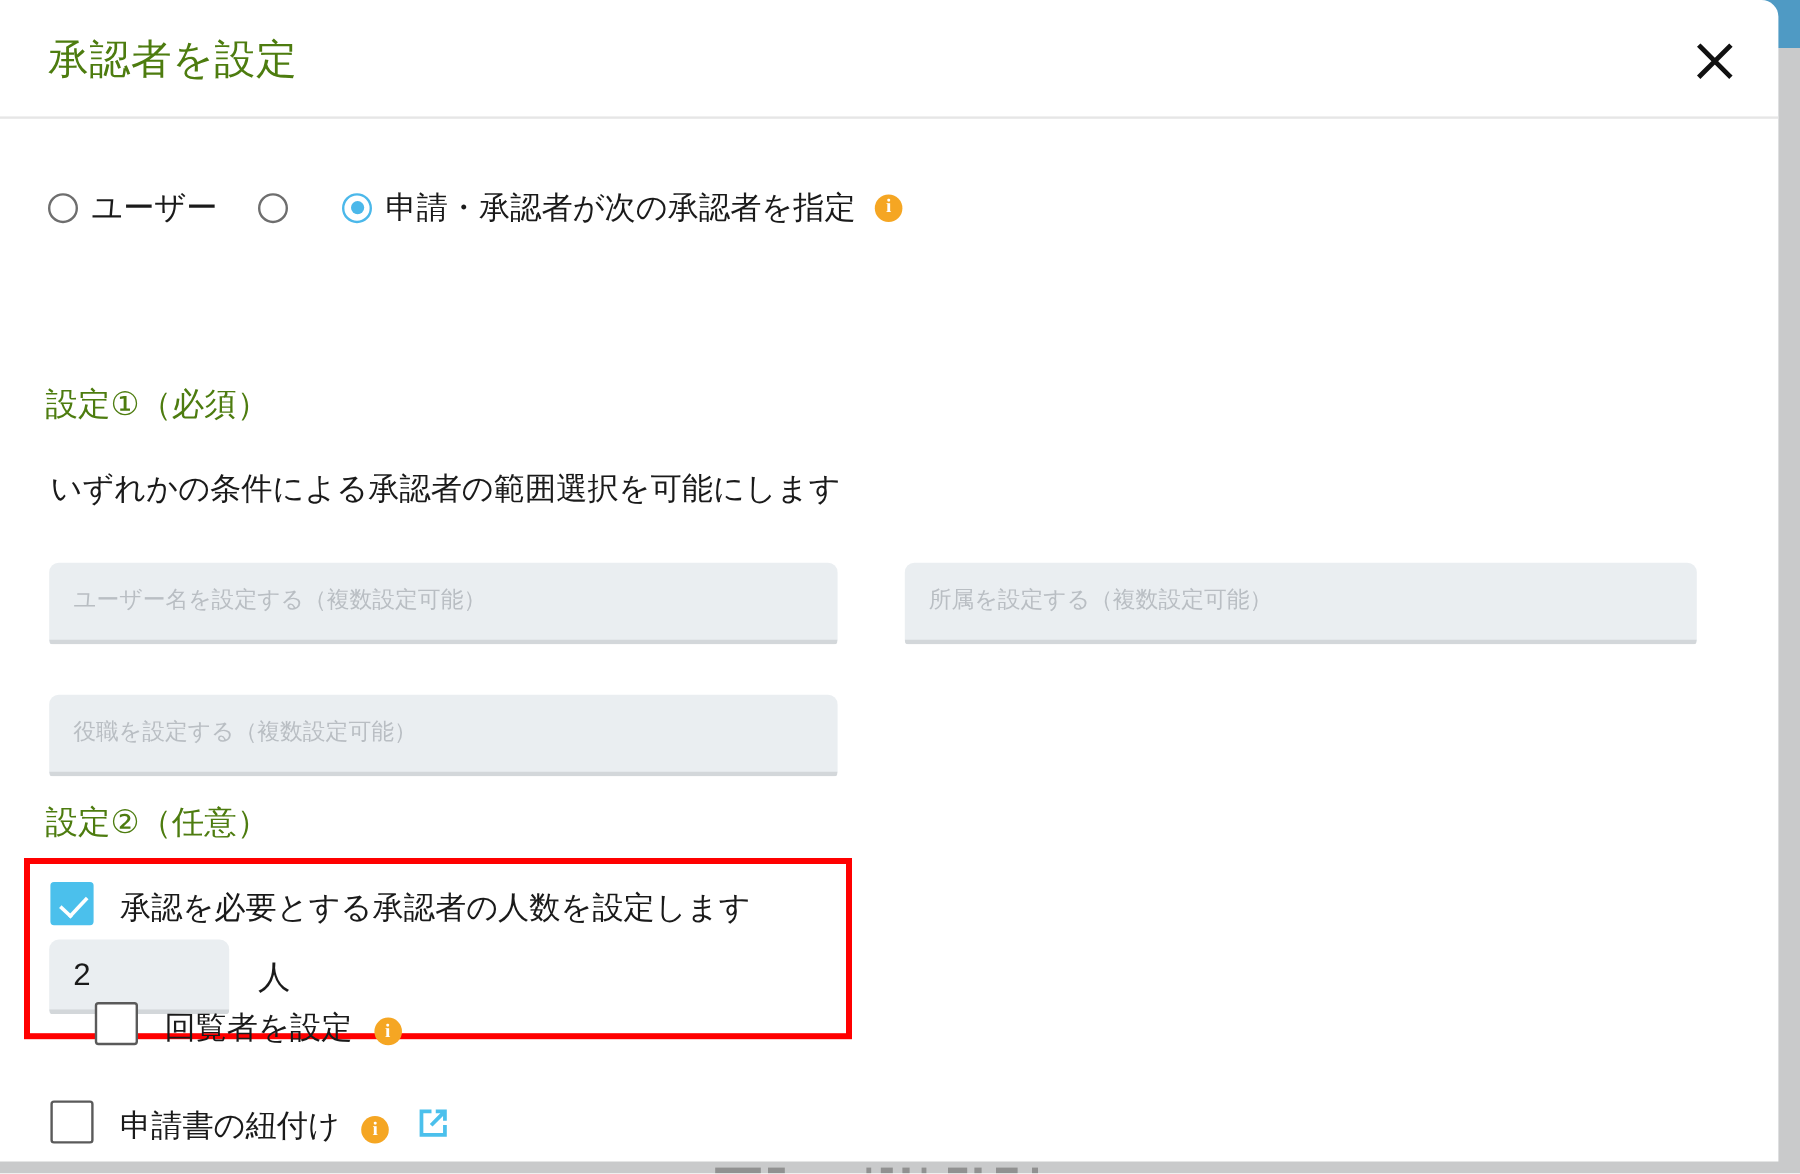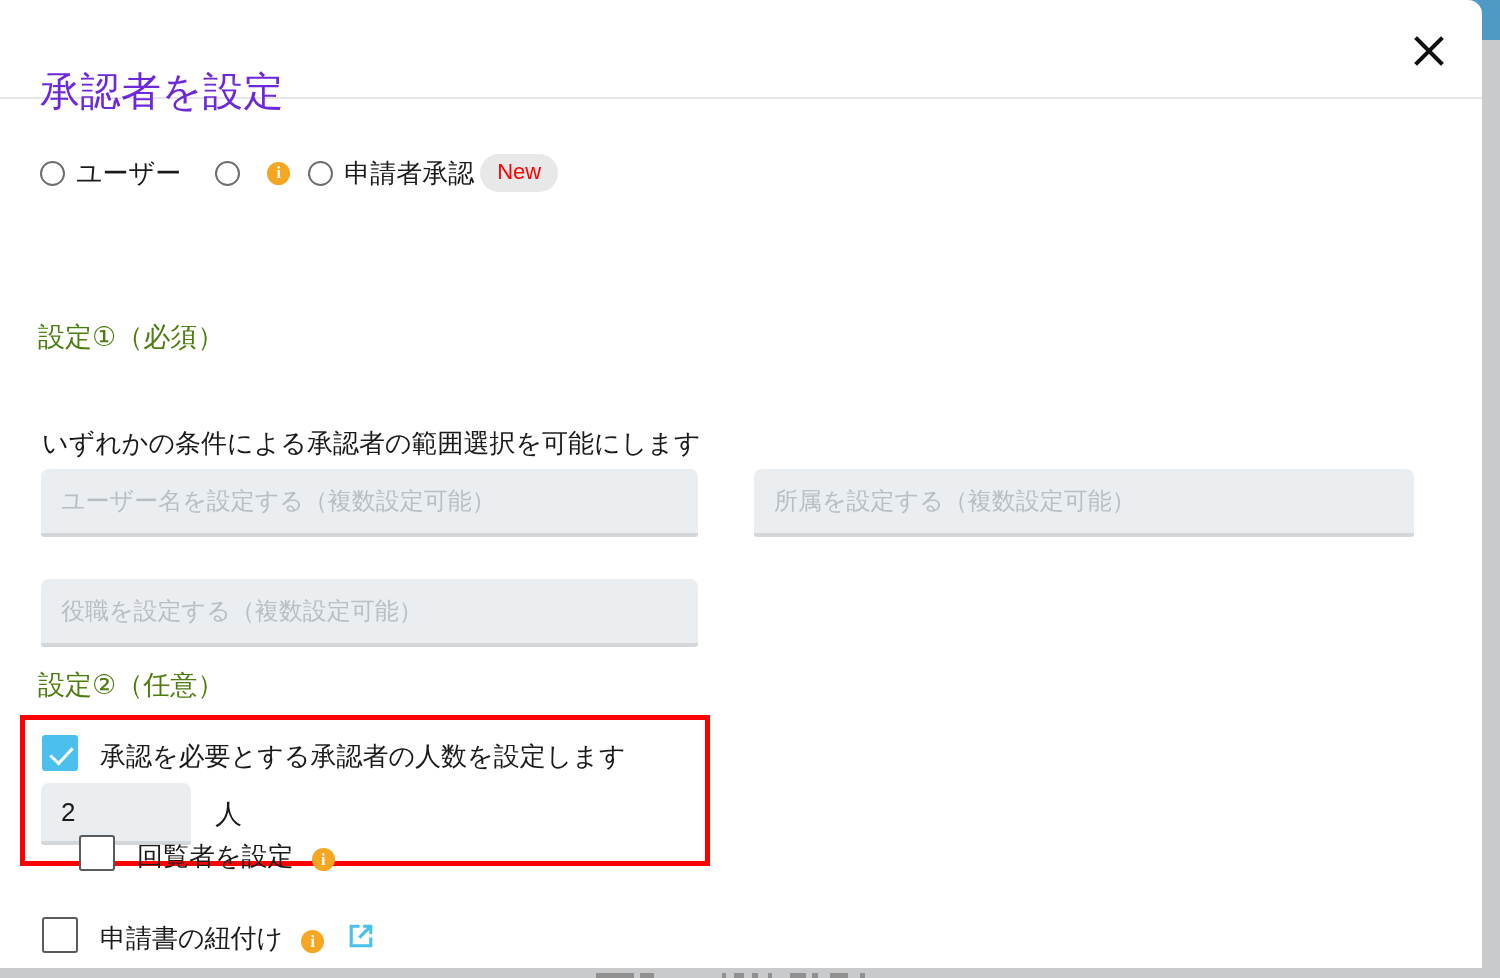--- a/index.html
+++ b/index.html
@@ -70,25 +70,24 @@
   }
   .modal-header {
     position: relative;
     height: 99px;
     border-bottom: 2px solid #e6e6e6;
   }
   .modal-title {
     position: absolute;
     left: 40px;
     top: 29px;
-    font-size: 40px;
-    color: #6d28d9;
+    font-size: 34px;
+    color: #4d7c0f;
     letter-spacing: .5px;
     line-height: 42px;
-    margin-top: 41px;
   }
   .close-btn {
     position: absolute;
     right: 30px;
     top: 28px;
     width: 46px; height: 46px;
     display: flex;
     align-items: center;
     justify-content: center;
     cursor: pointer;
@@ -188,33 +187,32 @@
   #heading-1 { top: 222px; }
   #heading-2 { top: 570px; text-align: center; }
 
   .section-desc {
     position: absolute;
     left: 42px;
     top: 292px;
     font-size: 26px;
     color: #1a1a1a;
     line-height: 32px;
-    margin-top: 36px;
   }
 
   
   .field {
     position: absolute;
     height: 68px;
     background: #eaeef1;
     border: none;
     border-bottom: 4px solid #d3d7da;
     border-radius: 8px 8px 3px 3px;
     padding: 0 20px;
-    font-size: 24px;
+    font-size: 19px;
     color: #b9bec3;
     font-family: "Liberation Sans", "DejaVu Sans", sans-serif;
     outline: none;
   }
   .field::placeholder { color: #b9bec3; opacity: 1; }
   #field-user   { left: 41px;  top: 370px; width: 657px; }
   #field-dept   { left: 754px; top: 370px; width: 660px; }
   #field-title  { left: 41px;  top: 480px; width: 657px; }
 
   
@@ -345,27 +343,26 @@
 
         <label class="radio-item">
           <span class="radio-mark"></span>
           <span class="radio-label">ユーザー</span>
         </label>
 
         <label class="radio-item">
           <span class="radio-mark"></span>
         </label>
 
+        <label class="radio-item">
+          <span class="radio-mark checked"></span>
+          <span class="radio-label">申請・承認者が次の承認者を指定</span>
+        </label>
         <span class="info-icon">i</span>
 
-        <label class="radio-item">
-          <span class="radio-mark"></span>
-          <span class="radio-label">申請者承認</span>
-          <span class="new-badge">New</span>
-        </label>
 
       </div>
 
       <div class="section-heading" id="heading-1">設定①（必須）</div>
 
       <div class="section-desc">いずれかの条件による承認者の範囲選択を可能にします</div>
 
       <input class="field" id="field-user" type="text" disabled="" placeholder="ユーザー名を設定する（複数設定可能）" style="">
 
       <input class="field" id="field-title" type="text" disabled="" placeholder="役職を設定する（複数設定可能）" style="">

